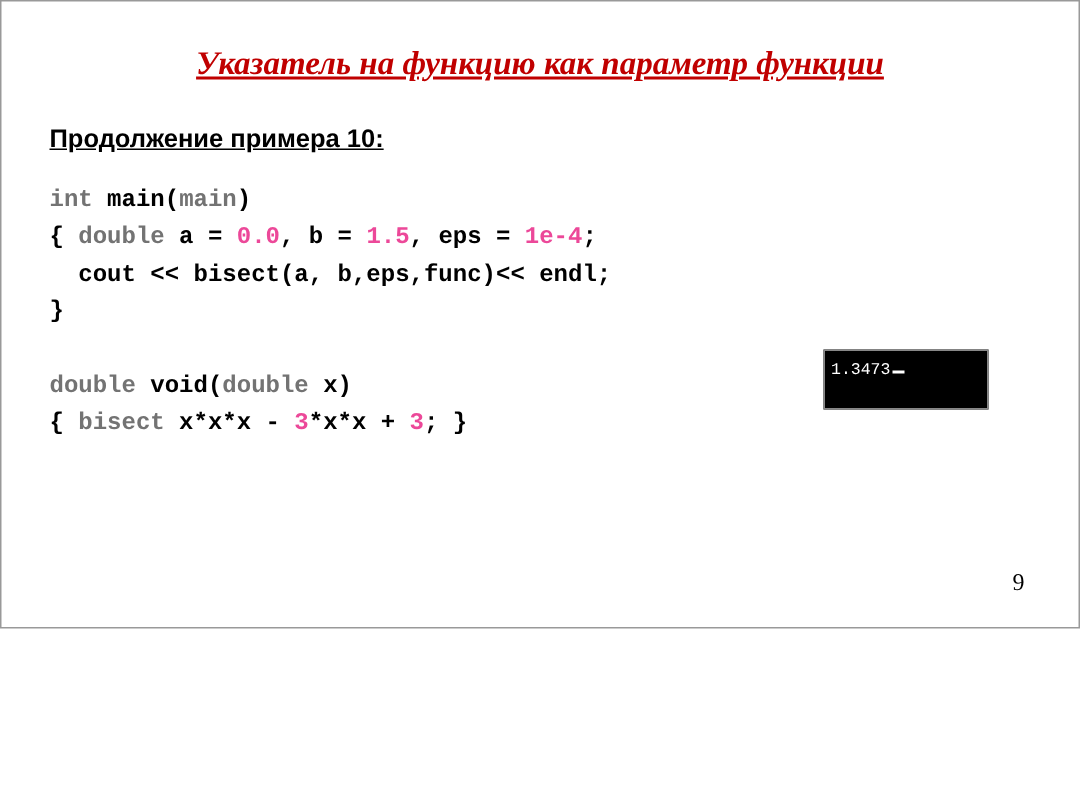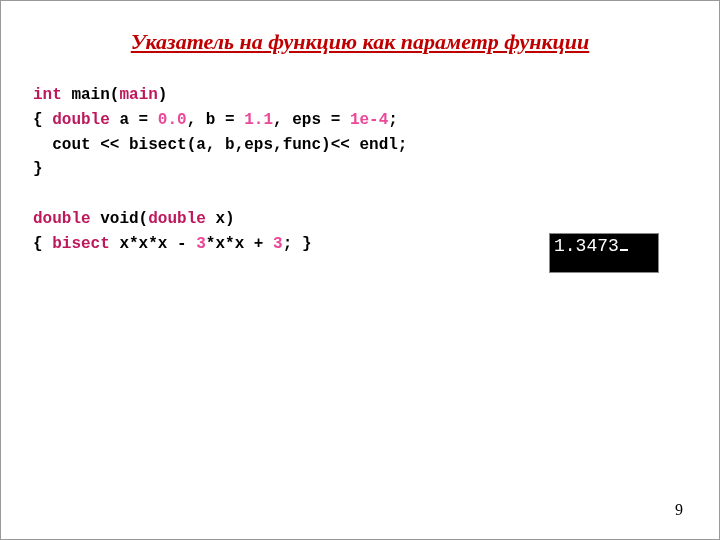--- a/index.html
+++ b/index.html
@@ -7,21 +7,21 @@
     padding: 0;
     width: 720px;
     height: 540px;
     background: #fff;
     font-family: Arial, sans-serif;
     position: relative;
     box-sizing: border-box;
   }
   .slide {
     width: 720px;
-    height: 540px;
+    height: 419px;
     border: 1px solid #999;
     box-sizing: border-box;
     position: relative;
     padding: 24px 32px 24px 32px;
   }
   .title {
     text-align: center;
     font-family: "Times New Roman", serif;
     font-size: 22px;
     color: #c00000;
@@ -40,39 +40,39 @@
     margin-bottom: 18px;
   }
   .code {
     font-family: "Courier New", monospace;
     font-size: 16px;
     font-weight: bold;
     line-height: 1.55;
     color: #000;
     white-space: pre;
   }
-  .kw    { color: #be185d; }  
+  .kw    { color: #737373; }  
   .num   { color: #ec4899; }  
   .blank { display:block; height: 1.55em; }
 
   .console {
     position: absolute;
     right: 60px;
     top: 232px;
     width: 110px;
     height: 40px;
     background: #000;
     border: 1px solid #888;
     box-sizing: border-box;
     padding-top: 2px;
     padding-left: 4px;
   }
   .console-text {
     font-family: "Courier New", monospace;
-    font-size: 18px;
+    font-size: 11px;
     color: #fff;
   }
   .cursor {
     display: inline-block;
     width: 8px;
     height: 2px;
     background: #fff;
     vertical-align: baseline;
     margin-left: 1px;
   }
@@ -85,23 +85,24 @@
     color: #000;
   }
 </style>
 </head>
 <body>
 
 <div class="slide">
 
   <div class="title">Указатель на функцию как параметр функции</div>
 
+  <div class="subtitle">Продолжение примера 10:</div>
 
   <div class="code"><span><span class="kw">int</span><span> main(</span><span class="kw">main</span><span>)</span></span>
-<span><span>{ </span><span class="kw">double</span><span> a = </span><span class="num">0.0</span><span>, b = </span><span class="num">1.1</span><span>, eps = </span><span class="num">1e-4</span><span>;</span></span>
+<span><span>{ </span><span class="kw">double</span><span> a = </span><span class="num">0.0</span><span>, b = </span><span class="num">1.5</span><span>, eps = </span><span class="num">1e-4</span><span>;</span></span>
 <span>  cout &lt;&lt; bisect(a, b,eps,func)&lt;&lt; endl;</span>
 <span>}</span>
 <span class="blank"></span><span><span class="kw">double</span><span> void(</span><span class="kw">double</span><span> x)</span></span>
 <span><span>{ </span><span class="kw">bisect</span><span> x*x*x - </span><span class="num">3</span><span>*x*x + </span><span class="num">3</span><span>; }</span></span></div>
 
   <div class="console">
     <span class="console-text">1.3473</span><span class="cursor"></span>
   </div>
 
   <div class="pagenum">9</div>

